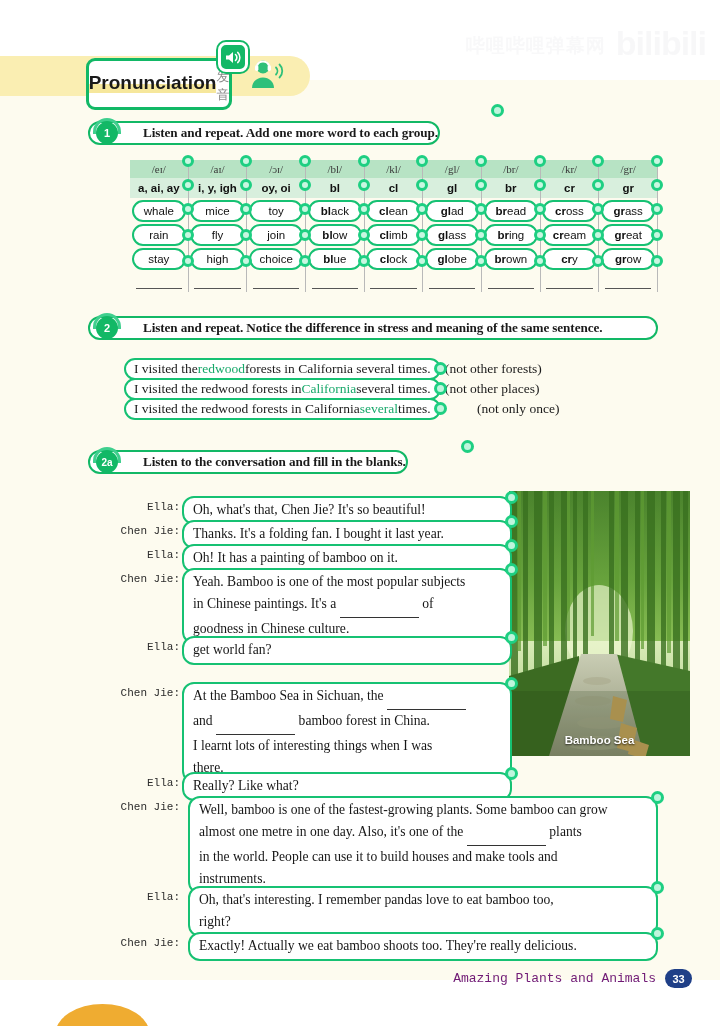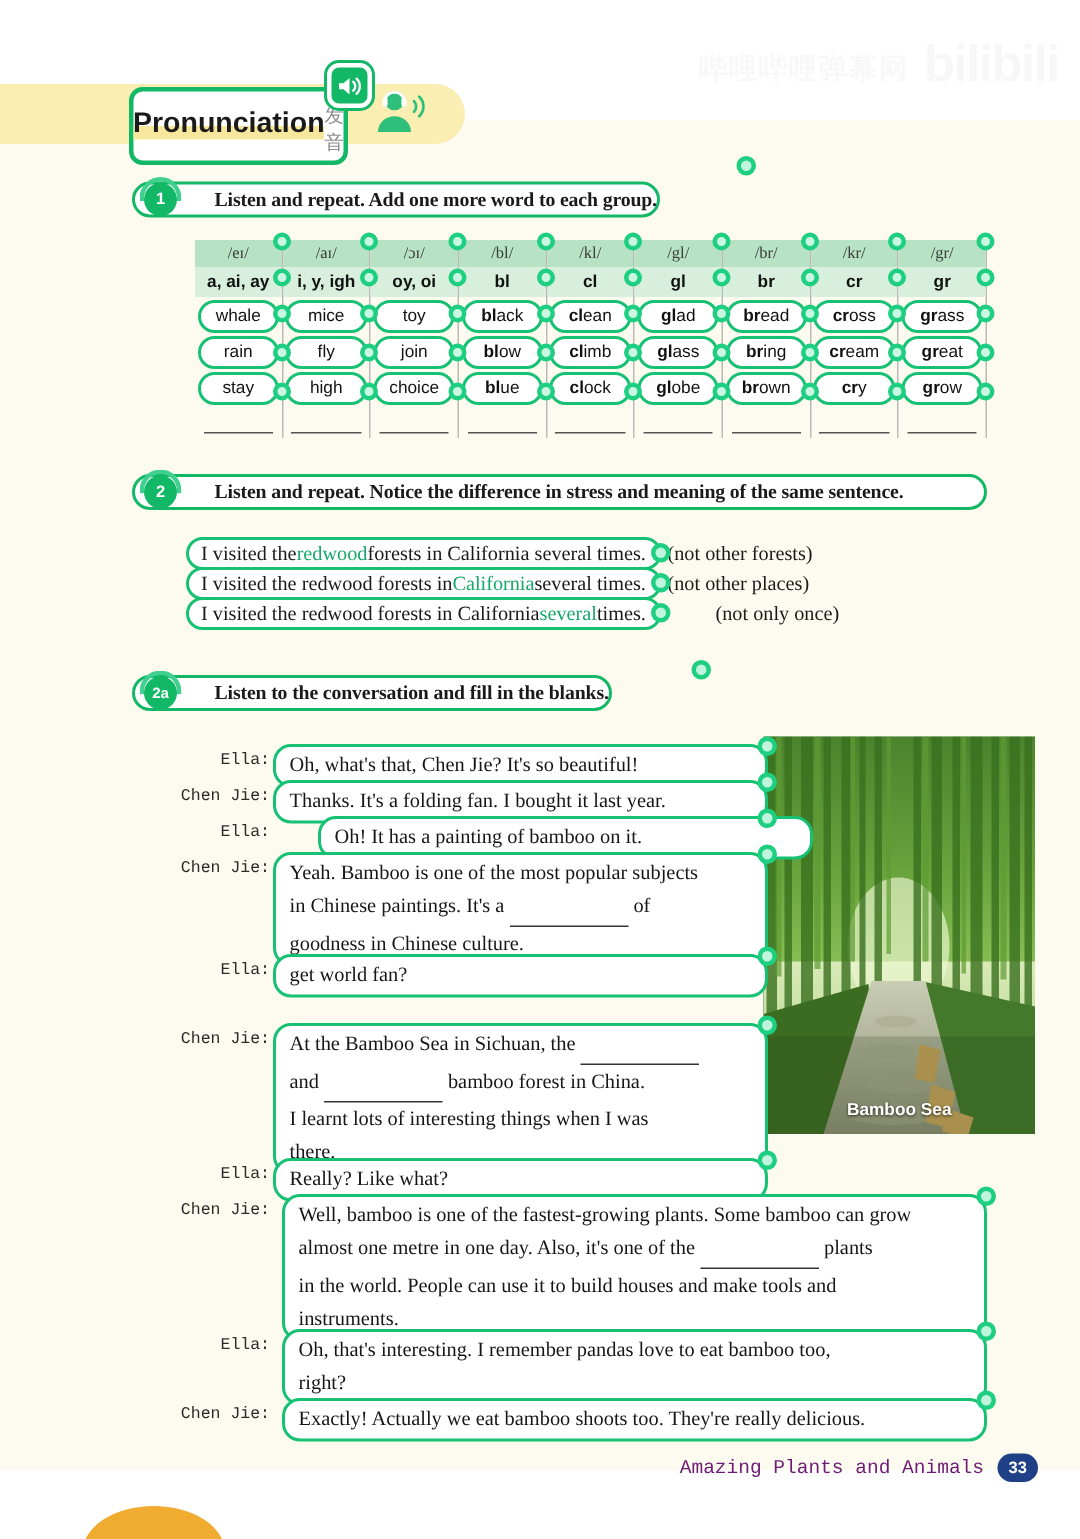--- a/index.html
+++ b/index.html
@@ -548,21 +548,21 @@
       <div class="bub" style="left: 182px; top: 496px; width: 330px;">
         <div>Oh, what's that, Chen Jie? It's so beautiful!</div>
       </div>
       <div class="endcap" style="left: 505px; top: 491px;"></div>
       <div class="spk" style="left: 118px; width: 62px; top: 525px;">Chen Jie:</div>
       <div class="bub" style="left: 182px; top: 520px; width: 330px;">
         <div>Thanks. It's a folding fan. I bought it last year.</div>
       </div>
       <div class="endcap" style="left: 505px; top: 515px;"></div>
       <div class="spk" style="left: 118px; width: 62px; top: 549px;">Ella:</div>
-      <div class="bub" style="left: 182px; top: 544px; width: 330px; margin-left: 30px;">
+      <div class="bub" style="left: 182px; top: 544px; width: 330px;">
         <div>Oh! It has a painting of bamboo on it.</div>
       </div>
       <div class="endcap" style="left: 505px; top: 539px;"></div>
       <div class="spk" style="left: 118px; width: 62px; top: 573px;">Chen Jie:</div>
       <div class="bub" style="left: 182px; top: 568px; width: 330px;">
         <div>Yeah. Bamboo is one of the most popular subjects</div>
         <div>in Chinese paintings. It's a <span class="blank" style="width: 79.2px;">&nbsp;</span> of</div>
         <div>goodness in Chinese culture.</div>
       </div>
       <div class="endcap" style="left: 505px; top: 563px;"></div>

